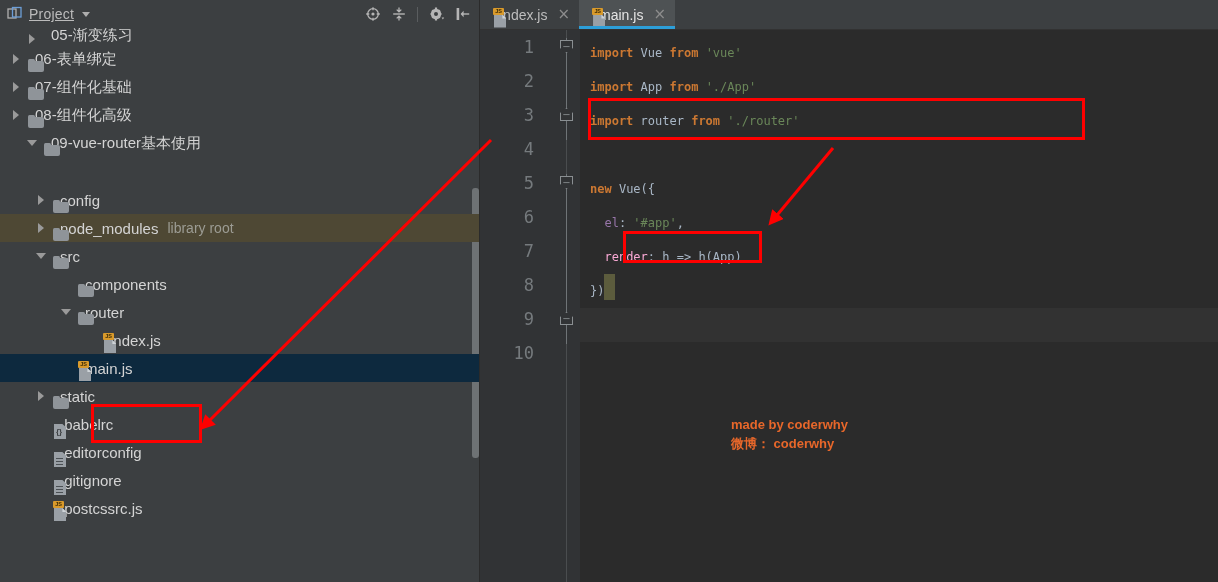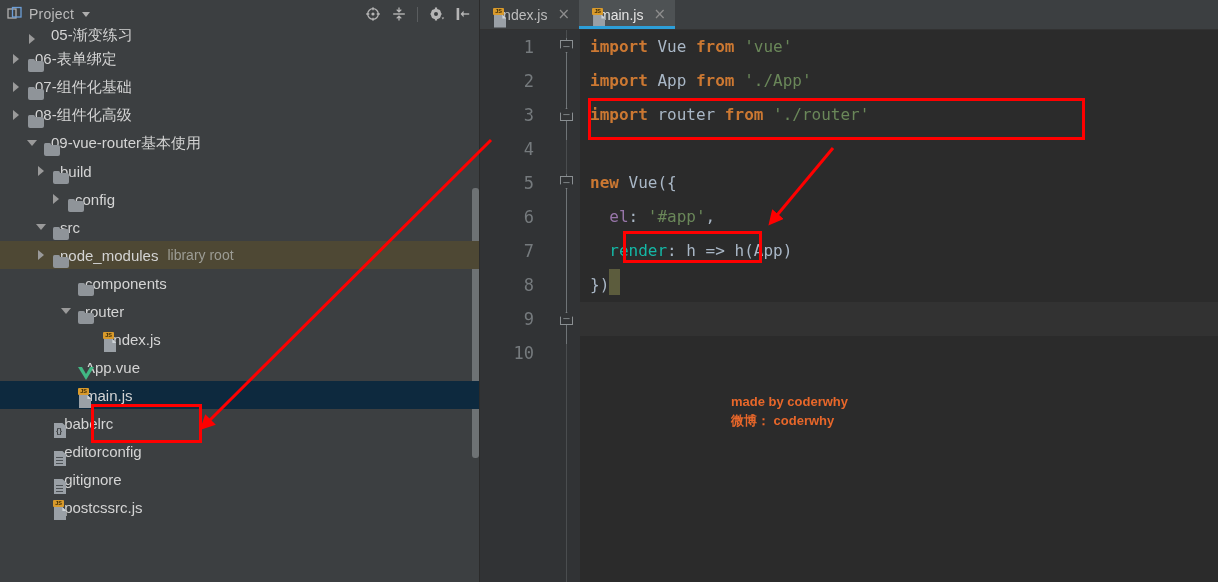--- a/index.html
+++ b/index.html
@@ -34,20 +34,21 @@
     display: flex;
     align-items: center;
     padding: 0 6px 0 7px;
     user-select: none;
   }
   .panel-title-group { display: flex; align-items: center; gap: 6px; }
   .panel-title {
     font-size: 14px;
     color: #bbbbbb;
     letter-spacing: .2px;
+    text-decoration: underline;
   }
   .panel-icon-proj {
     width: 16px; height: 16px;
     position: relative;
     display: inline-block;
   }
   .chev-down {
     width: 0; height: 0;
     border-left: 4.5px solid transparent;
     border-right: 4.5px solid transparent;
@@ -284,46 +285,47 @@
     background:#313335;
   }
   .fold.top .mark { border-radius:0; clip-path: polygon(0 0, 100% 0, 100% 62%, 50% 100%, 0 62%); }
   .fold.bottom .mark { clip-path: polygon(50% 0, 100% 38%, 100% 100%, 0 100%, 0 38%); }
 
   .code {
     flex:1;
     position:relative;
     background:#2b2b2b;
     font-family:"DejaVu Sans Mono","Liberation Mono",monospace;
-    font-size:16px;
+    font-size:12px;
+    margin-top:6px;
   }
   .cline {
     height:34px;
     line-height:34px;
     white-space:pre;
     padding-left:10px;
     position:relative;
   }
   .cline.caretrow { background:#323232; }
   .k   { color:#cc7832; font-weight:bold; }
   .id  { color:#a9b7c6; }
   .str { color:#6a8759; }
   .fld { color:#9876aa; }
-  .fn  { color:#14b8a6; }
+  .fn  { color:#f9a8d4; }
   .pun { color:#a9b7c6; }
   .caret {
     display:inline-block;
     width:11px; height:26px;
     background:#5c5c3d;
     vertical-align:-5px;
   }
 
   .watermark {
     position:absolute;
-    left:251px; top:392px;
+    left:251px; top:415px;
     color:#e8672a;
     font-size:13px;
     line-height:19px;
     font-family:"Liberation Sans","DejaVu Sans",sans-serif;
     font-weight:600;
     white-space:nowrap;
   }
 
   
   .annot { position:absolute; pointer-events:none; }
@@ -409,65 +411,60 @@
         <div class="tree-row" style="padding-left: 10px;">
           <span class="twisty collapsed"></span>
           <span class="ic"><span class="folder"></span></span>
           <span class="lbl">08-组件化高级</span>
         </div>
         <div class="tree-row" style="padding-left: 26px;">
           <span class="twisty expanded"></span>
           <span class="ic"><span class="folder"></span></span>
           <span class="lbl">09-vue-router基本使用</span>
         </div>
-        <div class="tree-row" style="padding-left: 35px;">
-          <span class="twisty collapsed"></span>
-          <span class="ic"><span class="folder"></span></span>
-          <span class="lbl">build</span>
-        </div>
-        <div class="tree-row" style="padding-left: 50px;">
+        <div class="tree-row" style="padding-left: 35px; margin-top: 29px;">
           <span class="twisty collapsed"></span>
           <span class="ic"><span class="folder"></span></span>
           <span class="lbl">config</span>
+        </div>
+        <div class="tree-row excluded" style="padding-left: 35px;">
+          <span class="twisty collapsed"></span>
+          <span class="ic"><span class="folder"></span></span>
+          <span class="lbl">node_modules</span>
+          <span class="lbl-dim">library root</span>
         </div>
         <div class="tree-row" style="padding-left: 35px;">
           <span class="twisty expanded"></span>
           <span class="ic"><span class="folder"></span></span>
           <span class="lbl">src</span>
         </div>
-        <div class="tree-row excluded" style="padding-left: 35px;">
-          <span class="twisty collapsed"></span>
-          <span class="ic"><span class="folder"></span></span>
-          <span class="lbl">node_modules</span>
-          <span class="lbl-dim">library root</span>
-        </div>
         <div class="tree-row" style="padding-left: 60px;">
           <span class="twisty none"></span>
           <span class="ic"><span class="folder"></span></span>
           <span class="lbl">components</span>
         </div>
         <div class="tree-row" style="padding-left: 60px;">
           <span class="twisty expanded"></span>
           <span class="ic"><span class="folder"></span></span>
           <span class="lbl">router</span>
         </div>
         <div class="tree-row" style="padding-left: 85px;">
           <span class="twisty none"></span>
           <span class="ic"><span class="jsfile"><span class="pg"></span><span class="fold"></span><span class="badge">JS</span></span></span>
           <span class="lbl">index.js</span>
         </div>
-        <div class="tree-row" style="padding-left: 60px;">
-          <span class="twisty none"></span>
-          <span class="ic"><span class="vuefile"><span class="v"></span><span class="vi"></span></span></span>
-          <span class="lbl">App.vue</span>
-        </div>
         <div class="tree-row selected" style="padding-left: 60px;">
           <span class="twisty none"></span>
           <span class="ic"><span class="jsfile"><span class="pg"></span><span class="fold"></span><span class="badge">JS</span></span></span>
           <span class="lbl">main.js</span>
+        </div>
+        <div class="tree-row" style="padding-left: 35px;">
+          <span class="twisty collapsed"></span>
+          <span class="ic"><span class="folder"></span></span>
+          <span class="lbl">static</span>
         </div>
         <div class="tree-row" style="padding-left: 35px;">
           <span class="twisty none"></span>
           <span class="ic"><span class="babelfile"><span class="pg"></span><span class="br">{}</span></span></span>
           <span class="lbl">.babelrc</span>
         </div>
         <div class="tree-row" style="padding-left: 35px;">
           <span class="twisty none"></span>
           <span class="ic"><span class="docfile"><span class="pg"></span><span class="ln l1"></span><span class="ln l2"></span><span class="ln l3"></span></span></span>
           <span class="lbl">.editorconfig</span>

